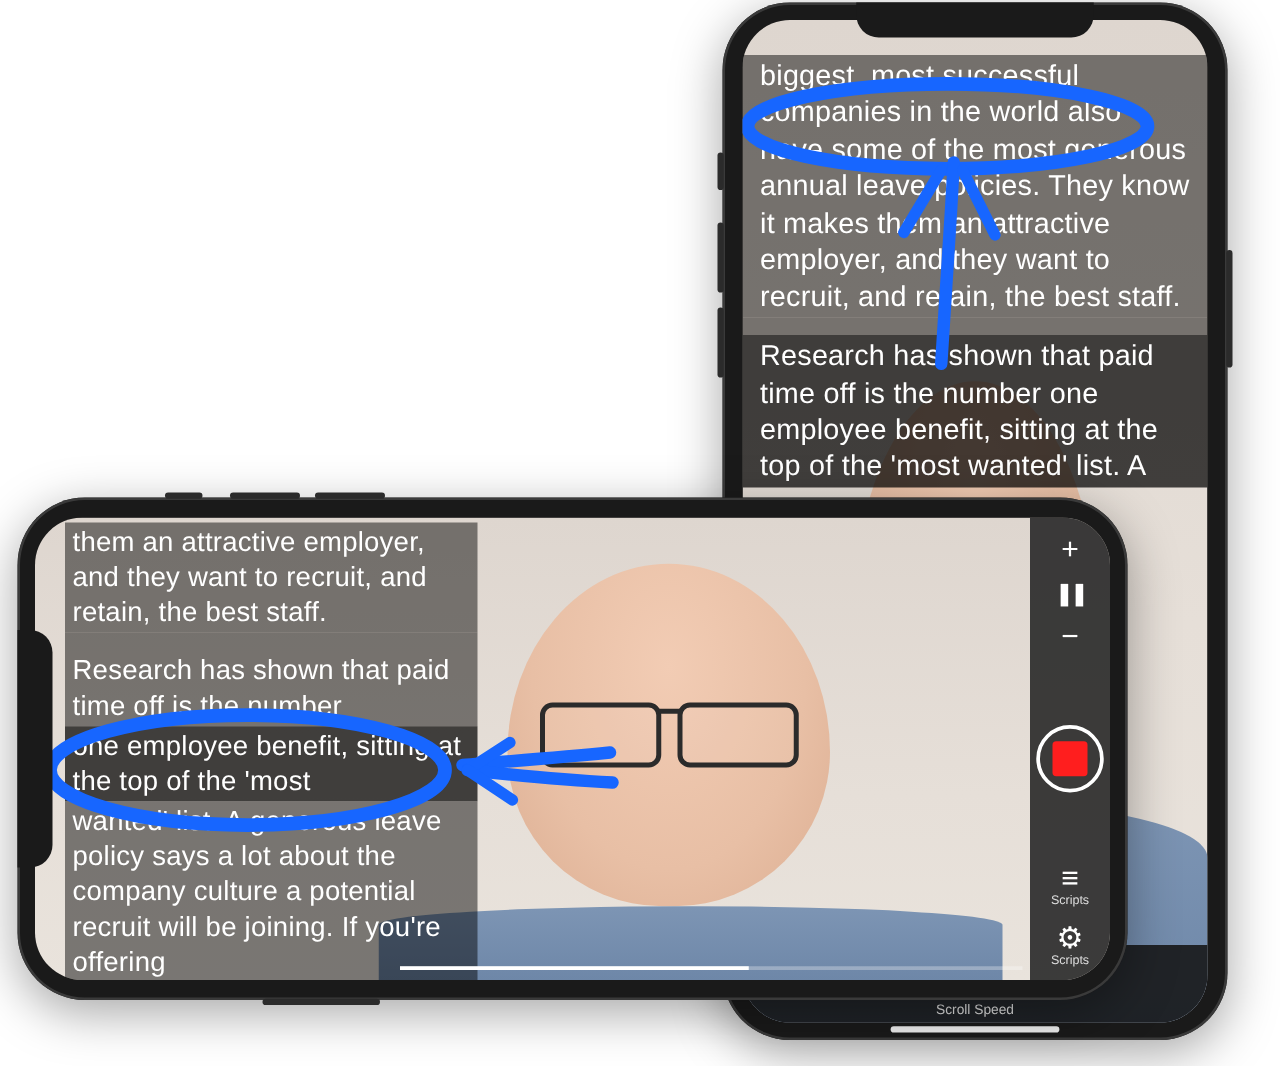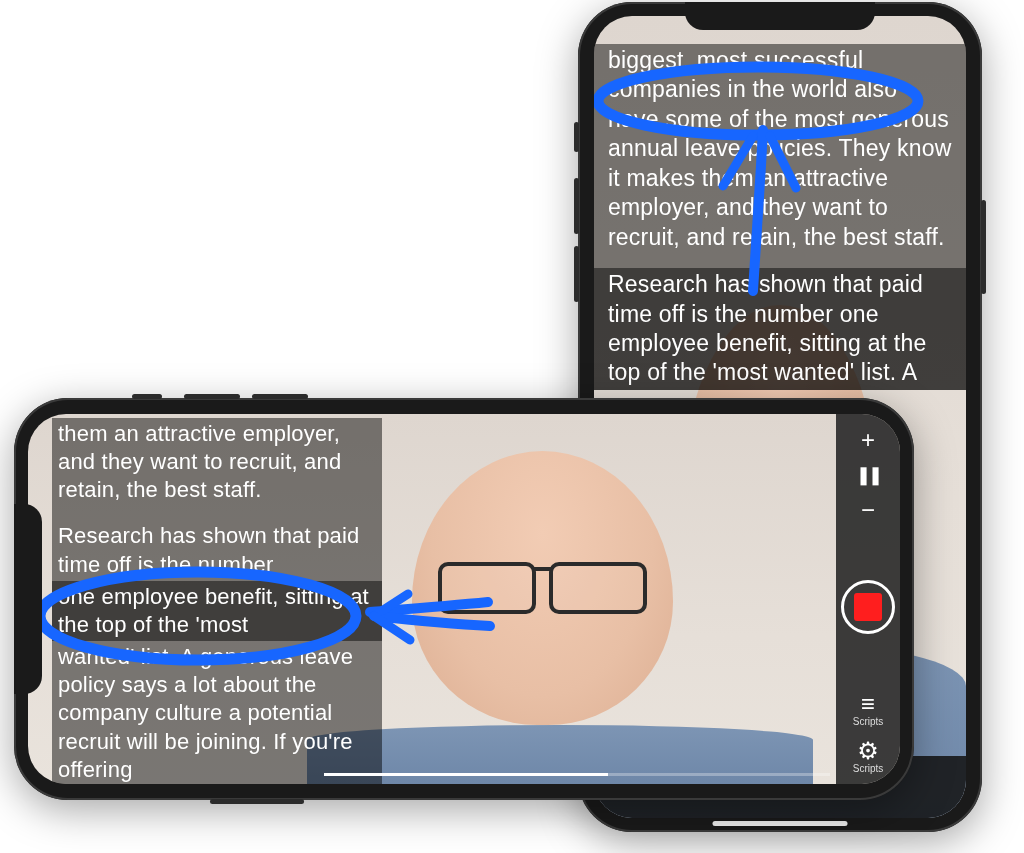--- a/index.html
+++ b/index.html
@@ -5,21 +5,21 @@
   html,body{margin:0;padding:0;width:1024px;height:853px;background:#fff;font-family:-apple-system,Helvetica,Arial,sans-serif;position:relative;overflow:hidden;}
   
   .phone{position:absolute;background:#1a1a1a;border-radius:54px;box-shadow:0 0 0 2px #3a3a3a inset,0 10px 40px rgba(0,0,0,.35);}
   .phone .screen{position:absolute;background:#000;border-radius:38px;overflow:hidden;}
   
   #portrait{left:578px;top:2px;width:404px;height:830px;}
   #portrait .screen{left:16px;top:14px;right:16px;bottom:14px;}
   #portrait .notch{position:absolute;top:0;left:50%;transform:translateX(-50%);width:190px;height:28px;background:#1a1a1a;border-radius:0 0 18px 18px;z-index:50;}
   #portrait .home{position:absolute;bottom:6px;left:50%;transform:translateX(-50%);width:135px;height:5px;background:#eee;border-radius:3px;z-index:60;}
   
-  #landscape{left:14px;top:398px;width:888px;height:402px;z-index:100;padding-left:12px;}
+  #landscape{left:14px;top:398px;width:888px;height:402px;z-index:100;}
   #landscape .screen{left:14px;top:16px;right:14px;bottom:16px;}
   #landscape .notch{position:absolute;left:0;top:50%;transform:translateY(-50%);width:28px;height:190px;background:#1a1a1a;border-radius:0 18px 18px 0;z-index:50;}
   
   .btn-side{position:absolute;background:#2b2b2b;border-radius:3px;}
   
   .camera{position:absolute;inset:0;}
   .wall{position:absolute;inset:0;background:linear-gradient(180deg,#ded6cf 0%,#e6dfd8 60%,#e9e3dc 100%);}
   .shirt{position:absolute;left:0;right:0;bottom:0;height:22%;background:linear-gradient(180deg,#7d95b4 0%,#6e87a8 100%);border-radius:60% 60% 0 0/30% 30% 0 0;}
   .head{position:absolute;border-radius:50% 50% 48% 48%/55% 55% 45% 45%;background:radial-gradient(ellipse at 50% 30%,#f2ccb4 0%,#e8bfa5 60%,#dcae92 100%);}
   .glasses{position:absolute;display:flex;gap:6%;}
@@ -89,20 +89,21 @@
 
     <div class="rec">
       <div class="rec-ring"></div>
         <div class="rec-sq"></div>
     </div>
 
     <div class="controls">
       <span class="ctrl-icn">−</span>
       <span class="ctrl-icn" style="font-size:20px;letter-spacing:-3px;">❚❚</span>
       <span class="ctrl-icn">+</span>
+      <div class="lbl">Scroll Speed</div>
     </div>
 
     <svg class="annot" style="left:-6px;top:40px;width:380px;height:250px;" viewBox="0 0 380 250">
       <ellipse cx="170" cy="45" rx="160" ry="34" stroke-width="11"></ellipse>
       <path d="M175 74 C 172 130, 168 190, 165 235" stroke-width="10"></path>
       <path d="M165 80 L 135 130" stroke-width="9"></path>
       <path d="M182 80 L 208 132" stroke-width="9"></path>
     </svg>
   </div>
   <div class="notch"></div>

